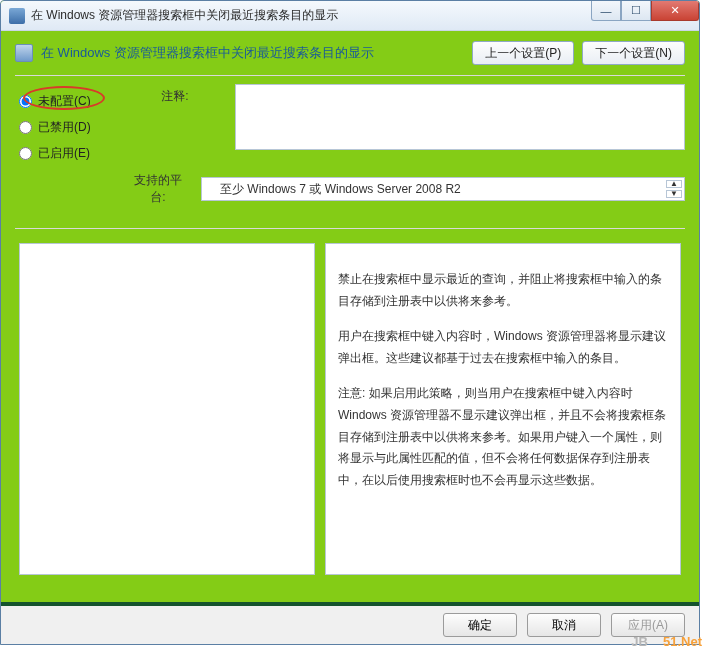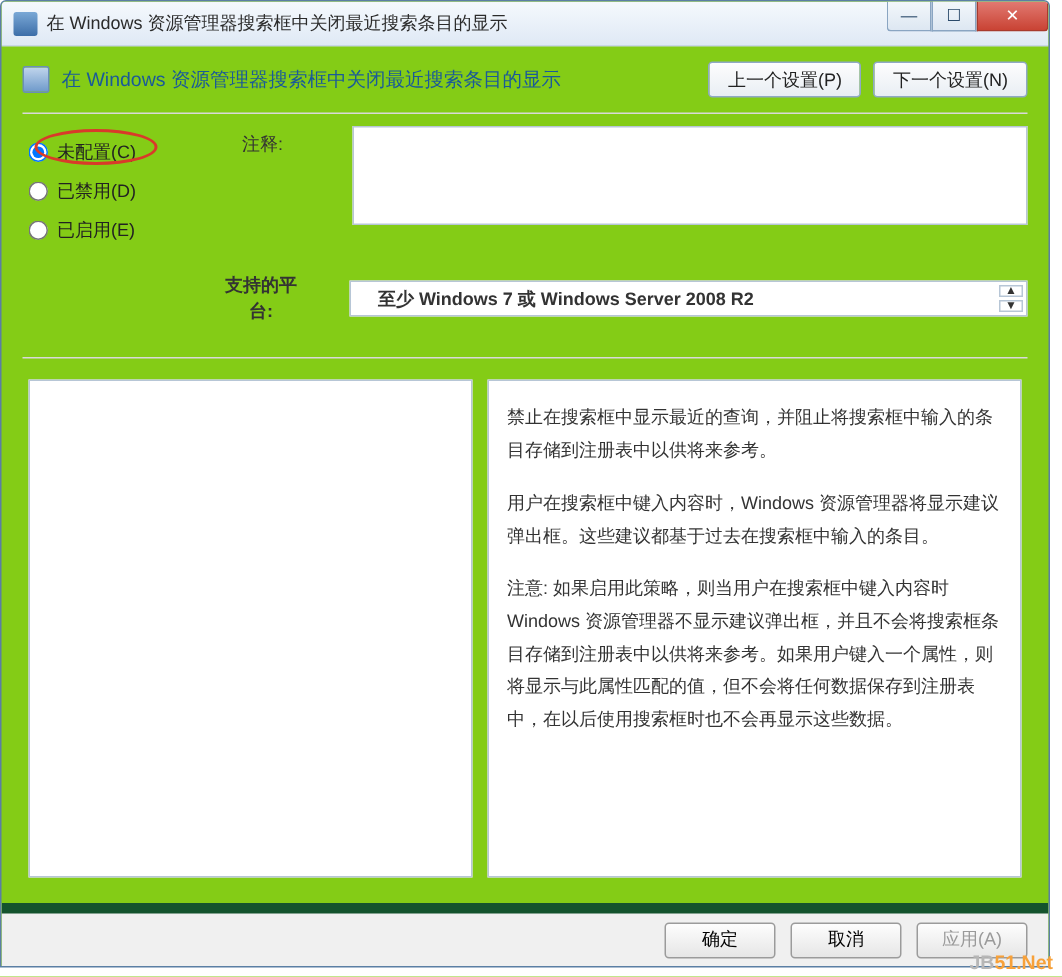--- a/index.html
+++ b/index.html
@@ -123,25 +123,24 @@
   }
   .lblcol { width: 58px; text-align: center; color: #333; }
   .comment-box {
     flex: 1;
     height: 66px;
     border: 1px solid #b7c6d6;
     background: #fff;
   }
   .row2 {
     display: flex;
-    gap: 30px;
+    gap: 14px;
     padding-left: 4px;
-    margin-top: 16px;
-    align-items: center;
-    font-weight: bold;
+    margin-top: 6px;
+    align-items: center;
   }
   .platform-box {
     flex: 1;
     height: 24px;
     border: 1px solid #b7c6d6;
     background: #fff;
     padding: 3px 18px;
     color: #333;
     position: relative;
   }
@@ -163,26 +162,26 @@
     gap: 10px;
     padding: 6px 4px 0 4px;
   }
   .pane {
     border: 1px solid #b7c6d6;
     background: #fff;
     height: 332px;
   }
   .pane.left { width: 296px; }
   .pane.right { flex: 1; padding: 14px 12px; color: #333; line-height: 1.8; font-size: 12px; }
-  .pane.right p { margin: 0 0 14px 0; }
+  .pane.right p { margin: 11px 0 14px 0; }
   .footer {
     position: absolute;
     left: 0; right: 0; bottom: 0;
     height: 42px;
-    border-top: 7px solid #14532d;
+    border-top: 4px solid #14532d;
     background: #f0f0f0;
     display: flex;
     align-items: center;
     justify-content: flex-end;
     gap: 10px;
     padding-right: 14px;
   }
   .fbtn {
     height: 24px;
     min-width: 74px;
@@ -194,21 +193,21 @@
     cursor: pointer;
   }
   .fbtn[disabled] { color: #9a9a9a; cursor: default; }
   .watermark {
     position: absolute;
     right: 6px; bottom: 2px;
     font-size: 13px; font-weight: bold;
     color: #b6b6b6;
     font-family: Arial, sans-serif;
   }
-  .watermark .o { color: #f7a13a; }
+  .watermark .o { color: #f7a13a; margin-left: 15px; }
 </style>
 </head>
 <body>
 
 <div class="window">
 
   <div class="titlebar">
     <span class="ticon"></span>
     <span class="ttext">在 Windows 资源管理器搜索框中关闭最近搜索条目的显示</span>
     <div class="winbtns">

